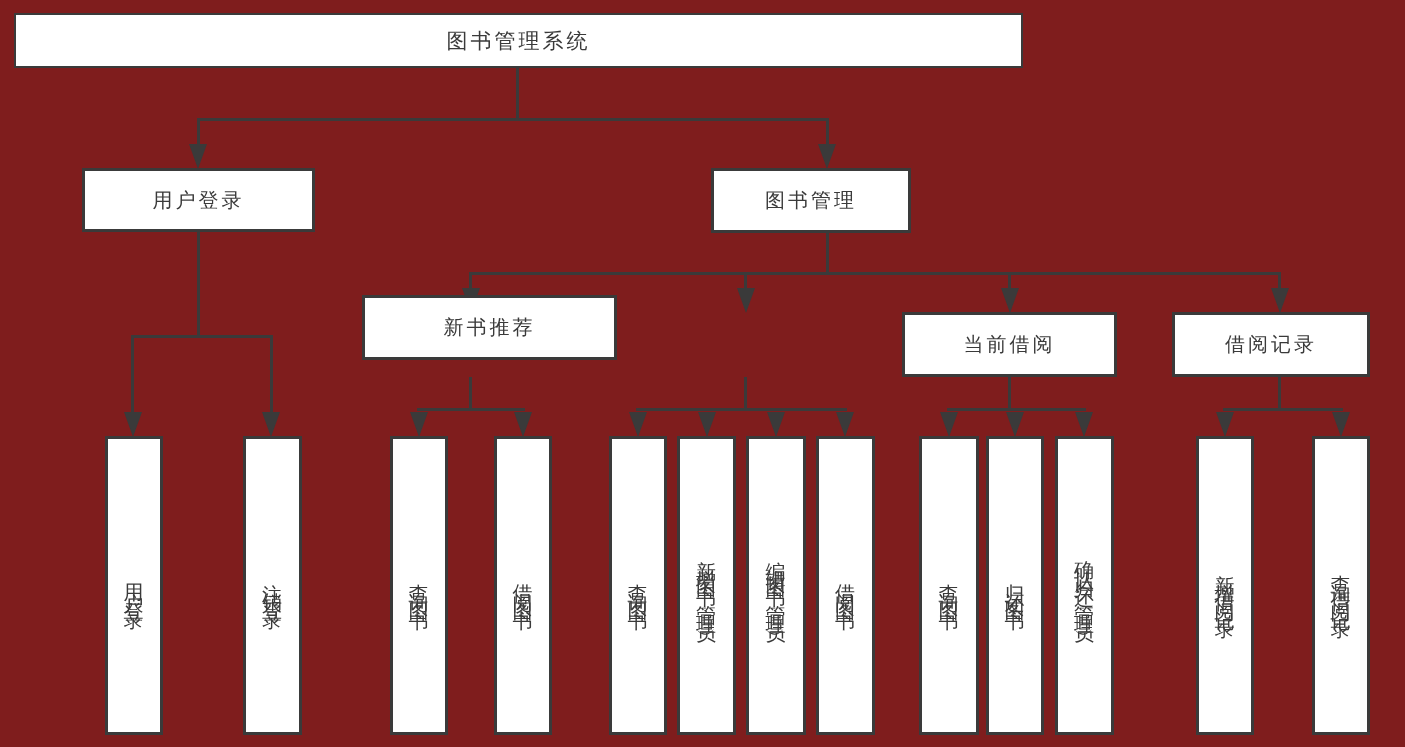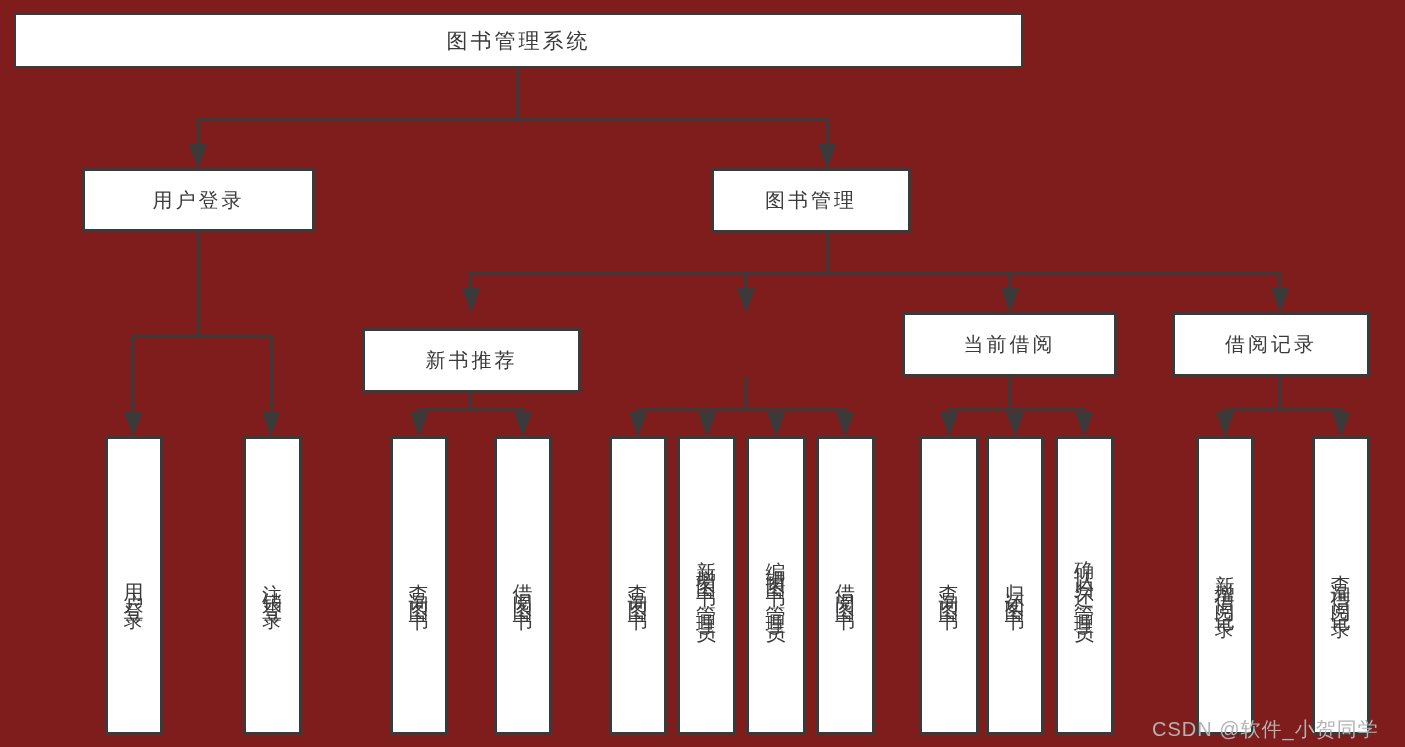--- a/index.html
+++ b/index.html
@@ -111,21 +111,21 @@
   <div class="ah" style="left:1075px;top:412px;"></div>
   <div class="ah" style="left:1216px;top:412px;"></div>
   <div class="ah" style="left:1332px;top:412px;"></div>
 
   <div class="node root" style="left:14px;top:13px;width:1009px;height:55px;">图书管理系统</div>
 
   <div class="node" style="left:82px;top:168px;width:233px;height:64px;">用户登录</div>
 
   <div class="node" style="left:711px;top:168px;width:200px;height:65px;">图书管理</div>
 
-  <div class="node" style="left:362px;top:328px;width:219px;height:65px;font-family:Liberation Mono, monospace;">新书推荐</div>
+  <div class="node" style="left:362px;top:295px;width:255px;height:65px;font-family:Liberation Mono, monospace;">新书推荐</div>
 
 
   <div class="node" style="left:902px;top:312px;width:215px;height:65px;">当前借阅</div>
 
   <div class="node" style="left:1172px;top:312px;width:198px;height:65px;">借阅记录</div>
 
   <div class="leaf" style="left:105px;top:436px;width:58px;height:299px;">
     <span>用户登录</span>
   </div>
   <div class="leaf" style="left:243px;top:436px;width:59px;height:299px;">
@@ -162,15 +162,14 @@
     <span>确认归还（管理员）</span>
   </div>
 
   <div class="leaf" style="left:1196px;top:436px;width:58px;height:299px;">
     <span>新增借阅记录</span>
   </div>
   <div class="leaf" style="left:1312px;top:436px;width:58px;height:299px;">
     <span>查询借阅记录</span>
   </div>
 
-  <div class="watermark">CSDN @软件_小贺同学</div>
 
 </div>
 
 </body></html>

